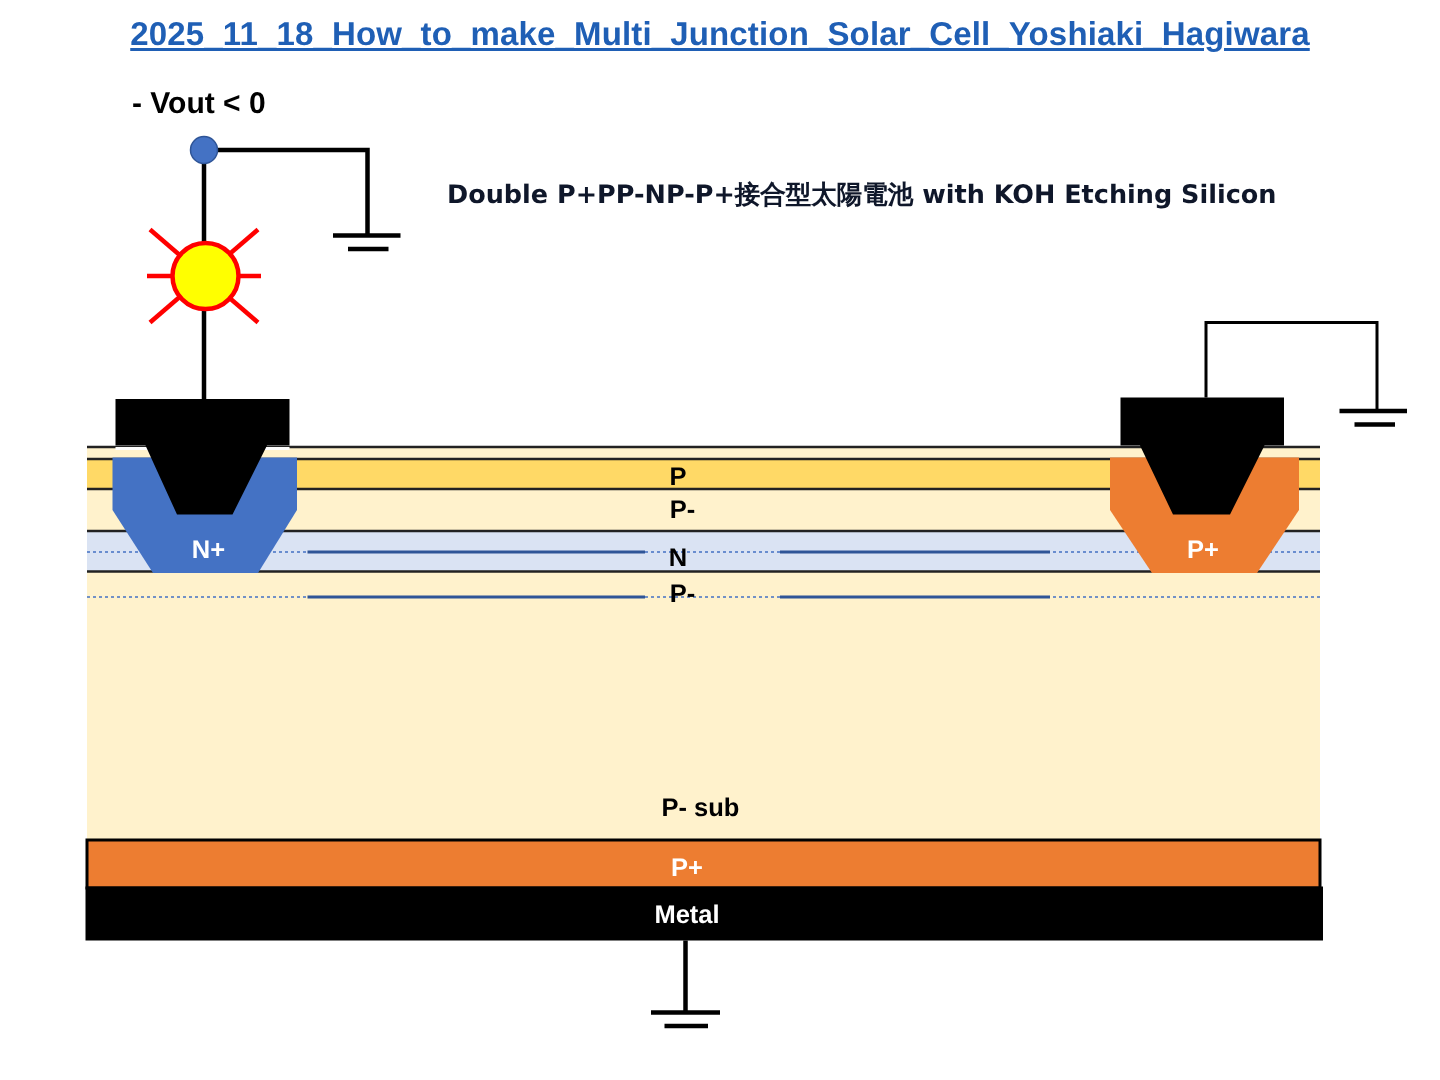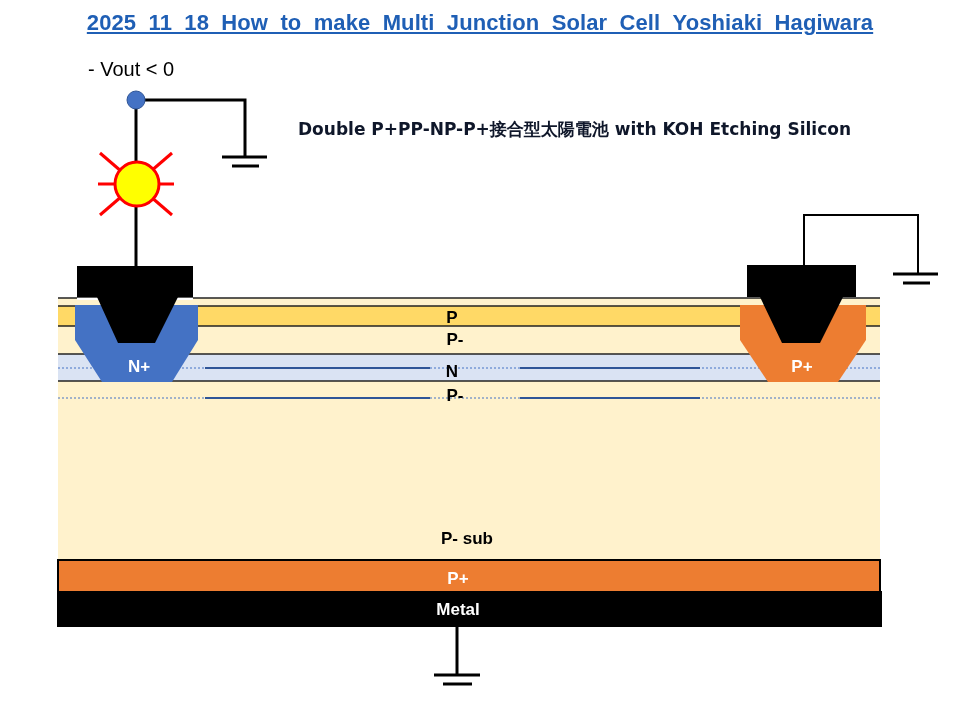--- a/index.html
+++ b/index.html
@@ -1,21 +1,21 @@
 <!DOCTYPE html>
 <html><head>
 <meta charset="utf-8">
 <style>
   html, body { margin: 0; padding: 0; background: #ffffff; }
   body { width: 960px; height: 720px; position: relative; overflow: hidden;
          font-family: "Liberation Sans", "DejaVu Sans", sans-serif; }
   .title { position: absolute; left: 0; top: 10px; width: 960px; text-align: center;
            font-size: 22px; font-weight: bold; color: #1f5fb5; text-decoration: underline;
            font-family: "Liberation Sans", sans-serif; letter-spacing: 0.1px; }
-  .vout { position: absolute; left: 88px; top: 58px; font-size: 20px; font-weight: normal; color: #000; }
+  .vout { position: absolute; left: 88px; top: 58px; font-size: 20px; font-weight: bold; color: #000; }
   .subtitle { position: absolute; left: 298px; top: 118px; font-size: 17px; font-weight: bold;
               color: #0f172a; font-family: "DejaVu Sans", sans-serif; }
   svg { position: absolute; left: 0; top: 0; }
   .lbl { font-family: "Liberation Sans", sans-serif; font-weight: bold; font-size: 17px; }
 </style>
 </head>
 <body>
 
 <div class="title">2025_11_18_How_to_make_Multi_Junction_Solar_Cell_Yoshiaki_Hagiwara</div>
 <div class="vout">- Vout &lt; 0</div>

